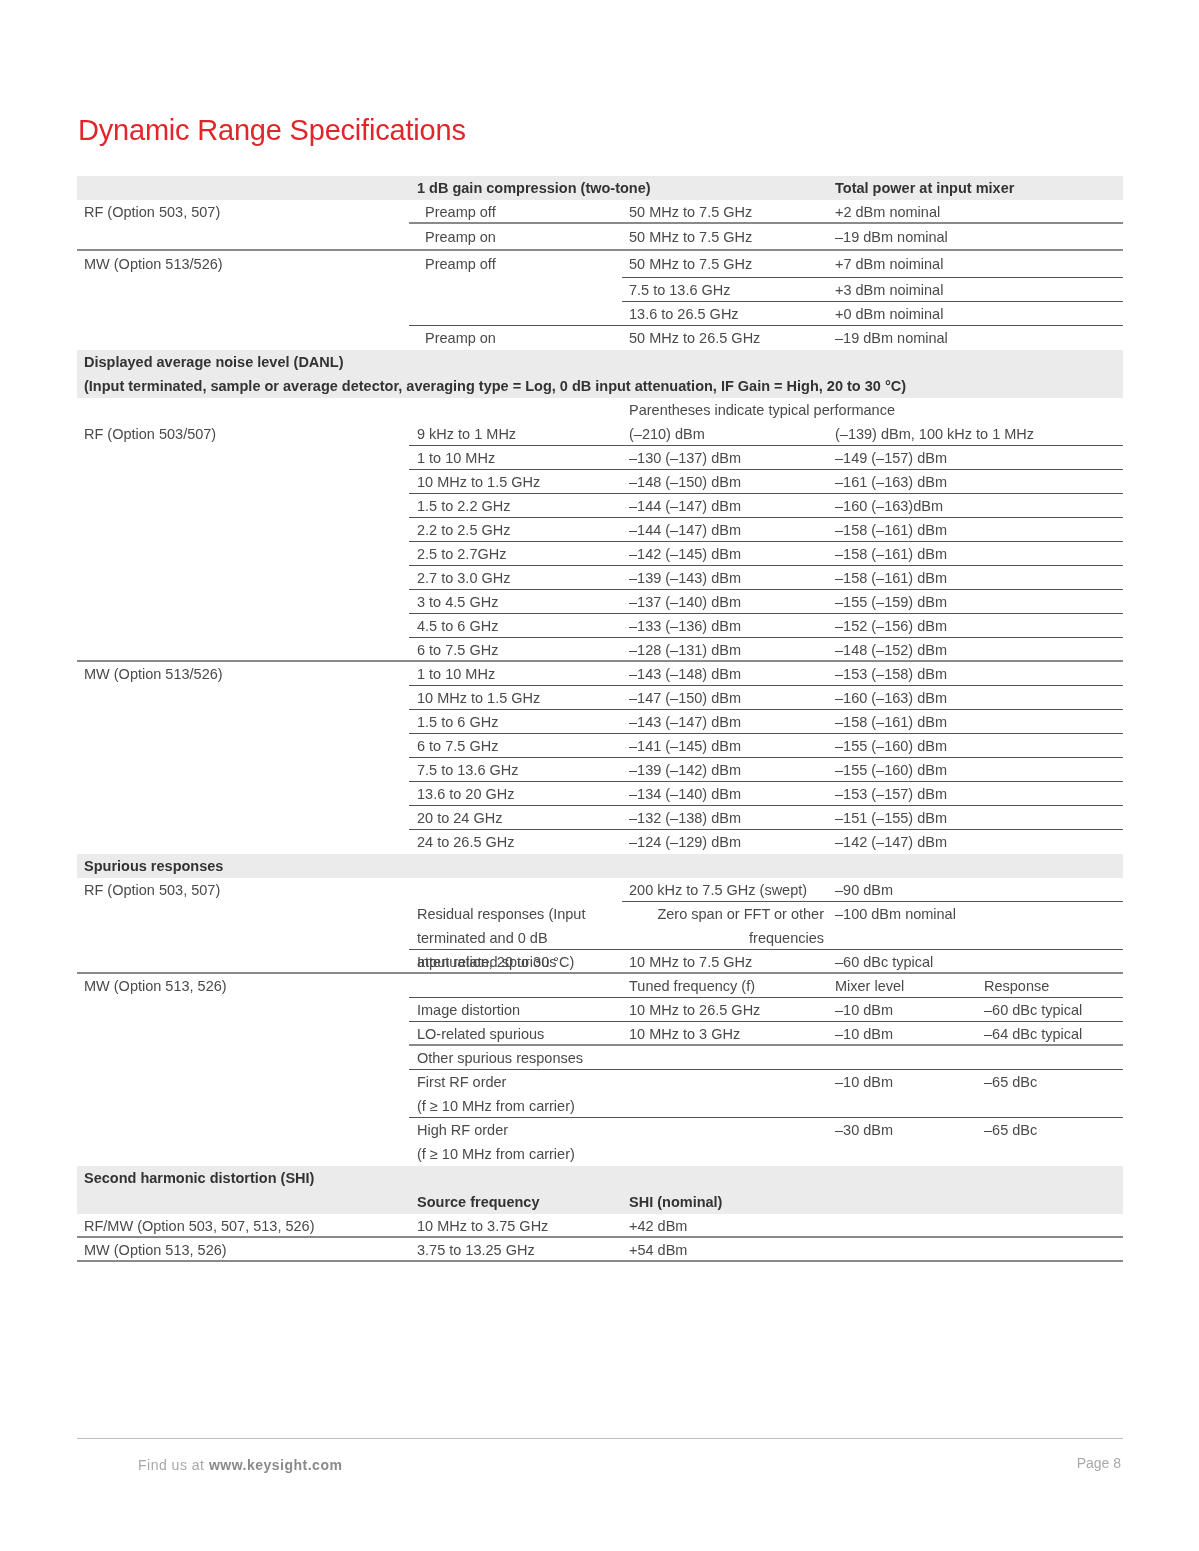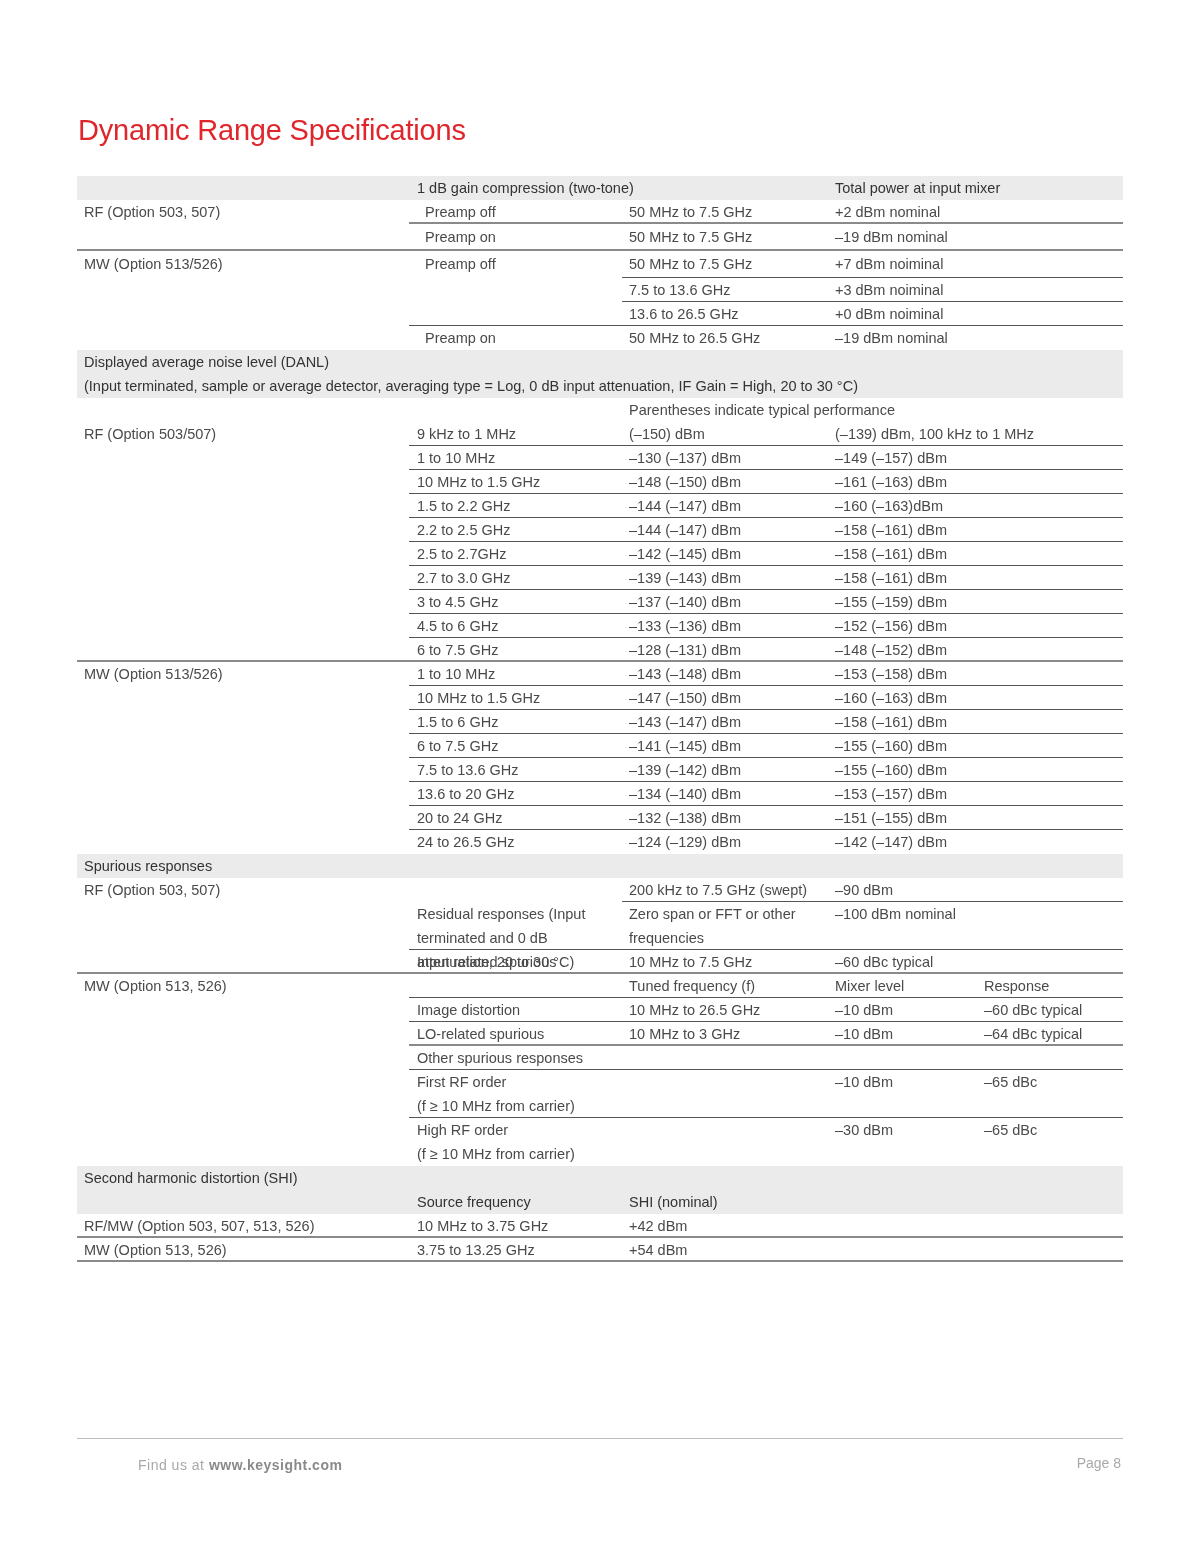--- a/index.html
+++ b/index.html
@@ -8,24 +8,24 @@
   .title { position: absolute; left: 78px; top: 114px; font-size: 29px; color: #e0262b;
            font-weight: normal; margin: 0; letter-spacing: -0.2px; }
   .tbl { position: absolute; left: 77px; top: 176px; width: 1046px; }
   .row { position: relative; height: 24px; font-size: 14.5px; line-height: 24px; }
   .row.tall { height: 48px; }
   .row.grey { background: #ebebeb; }
   .cell { position: absolute; top: 0; white-space: nowrap; }
   .c0 { left: 7px; }
   .c1 { left: 340px; }
   .c1i { left: 348px; text-align: right; }
-  .c2 { left: 552px; }
+  .c2 { left: 552px; text-align: right; }
   .c3 { left: 758px; }
   .c4 { left: 907px; }
-  .b { font-weight: normal; color: #333333; }
+  .b { font-weight: bold; color: #333333; }
   .two { line-height: 24px; white-space: normal; }
   .line { position: absolute; bottom: 0; height: 2px; background: #8a8a8a; }
   .l-full { left: 0; right: 0; }
   .l-from1 { left: 332px; right: 0; }
   .l-from2 { left: 545px; right: 0; }
   .l-sm { height: 1px; background: #555; }
   .footer-rule { position: absolute; left: 77px; width: 1046px; top: 1438px; height: 1px; background: #bdbdbd; }
   .footer-left { position: absolute; left: 99px; top: 1457px; font-size: 14px; color: #a8a8a8; letter-spacing: 0.5px; margin-left: 39px; }
   .footer-left b { color: #8a8a8a; }
   .footer-right { position: absolute; right: 78px; top: 1455px; font-size: 14px; color: #a8a8a8; }
@@ -83,21 +83,21 @@
   <div class="row grey">
     <span class="cell c0 b">(Input terminated, sample or average detector, averaging type = Log, 0 dB input attenuation, IF Gain = High, 20 to 30 °C)</span>
   </div>
   <div class="row">
     <span class="cell c2">Parentheses indicate typical performance</span>
   </div>
   <div id="danl-rows">
       <div class="row">
         <span class="cell c0">RF (Option 503/507)</span>
         <span class="cell c1">9 kHz to 1 MHz</span>
-        <span class="cell c2">(–150) dBm</span>
+        <span class="cell c2">(–210) dBm</span>
         <span class="cell c3">(–139) dBm, 100 kHz to 1 MHz</span>
         <div class="line l-from1 l-sm"></div>
       </div>
       <div class="row">
         <span class="cell c0"></span>
         <span class="cell c1">1 to 10 MHz</span>
         <span class="cell c2">–130 (–137) dBm</span>
         <span class="cell c3">–149 (–157) dBm</span>
         <div class="line l-from1 l-sm"></div>
       </div>

